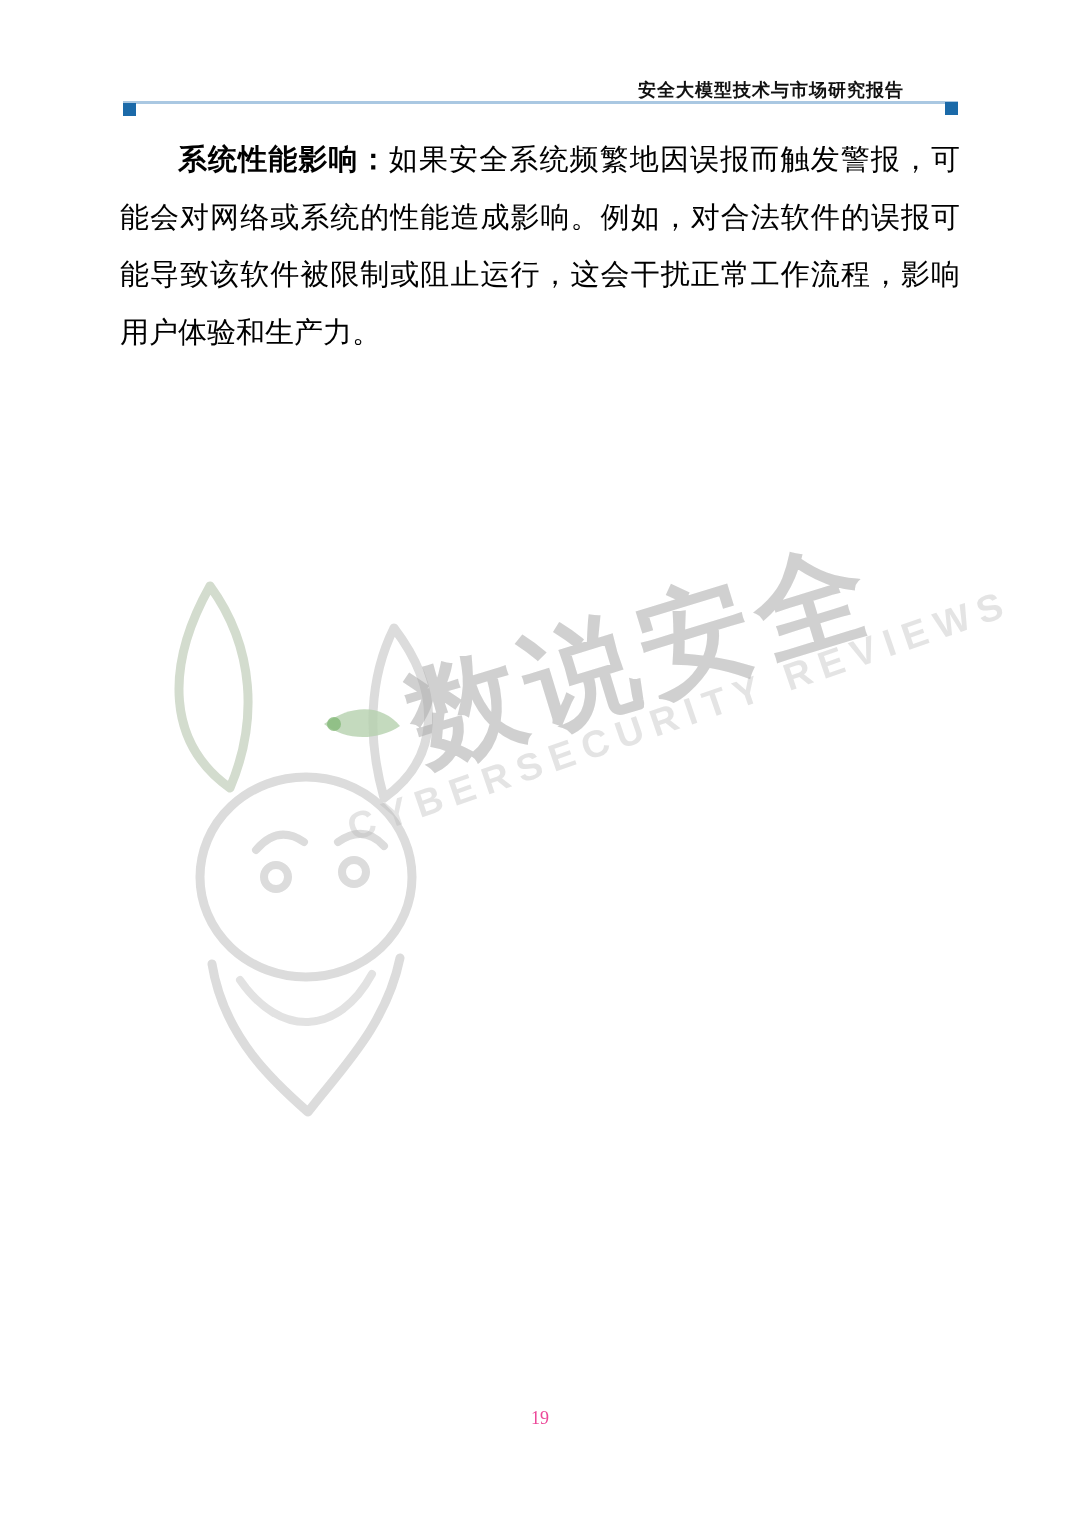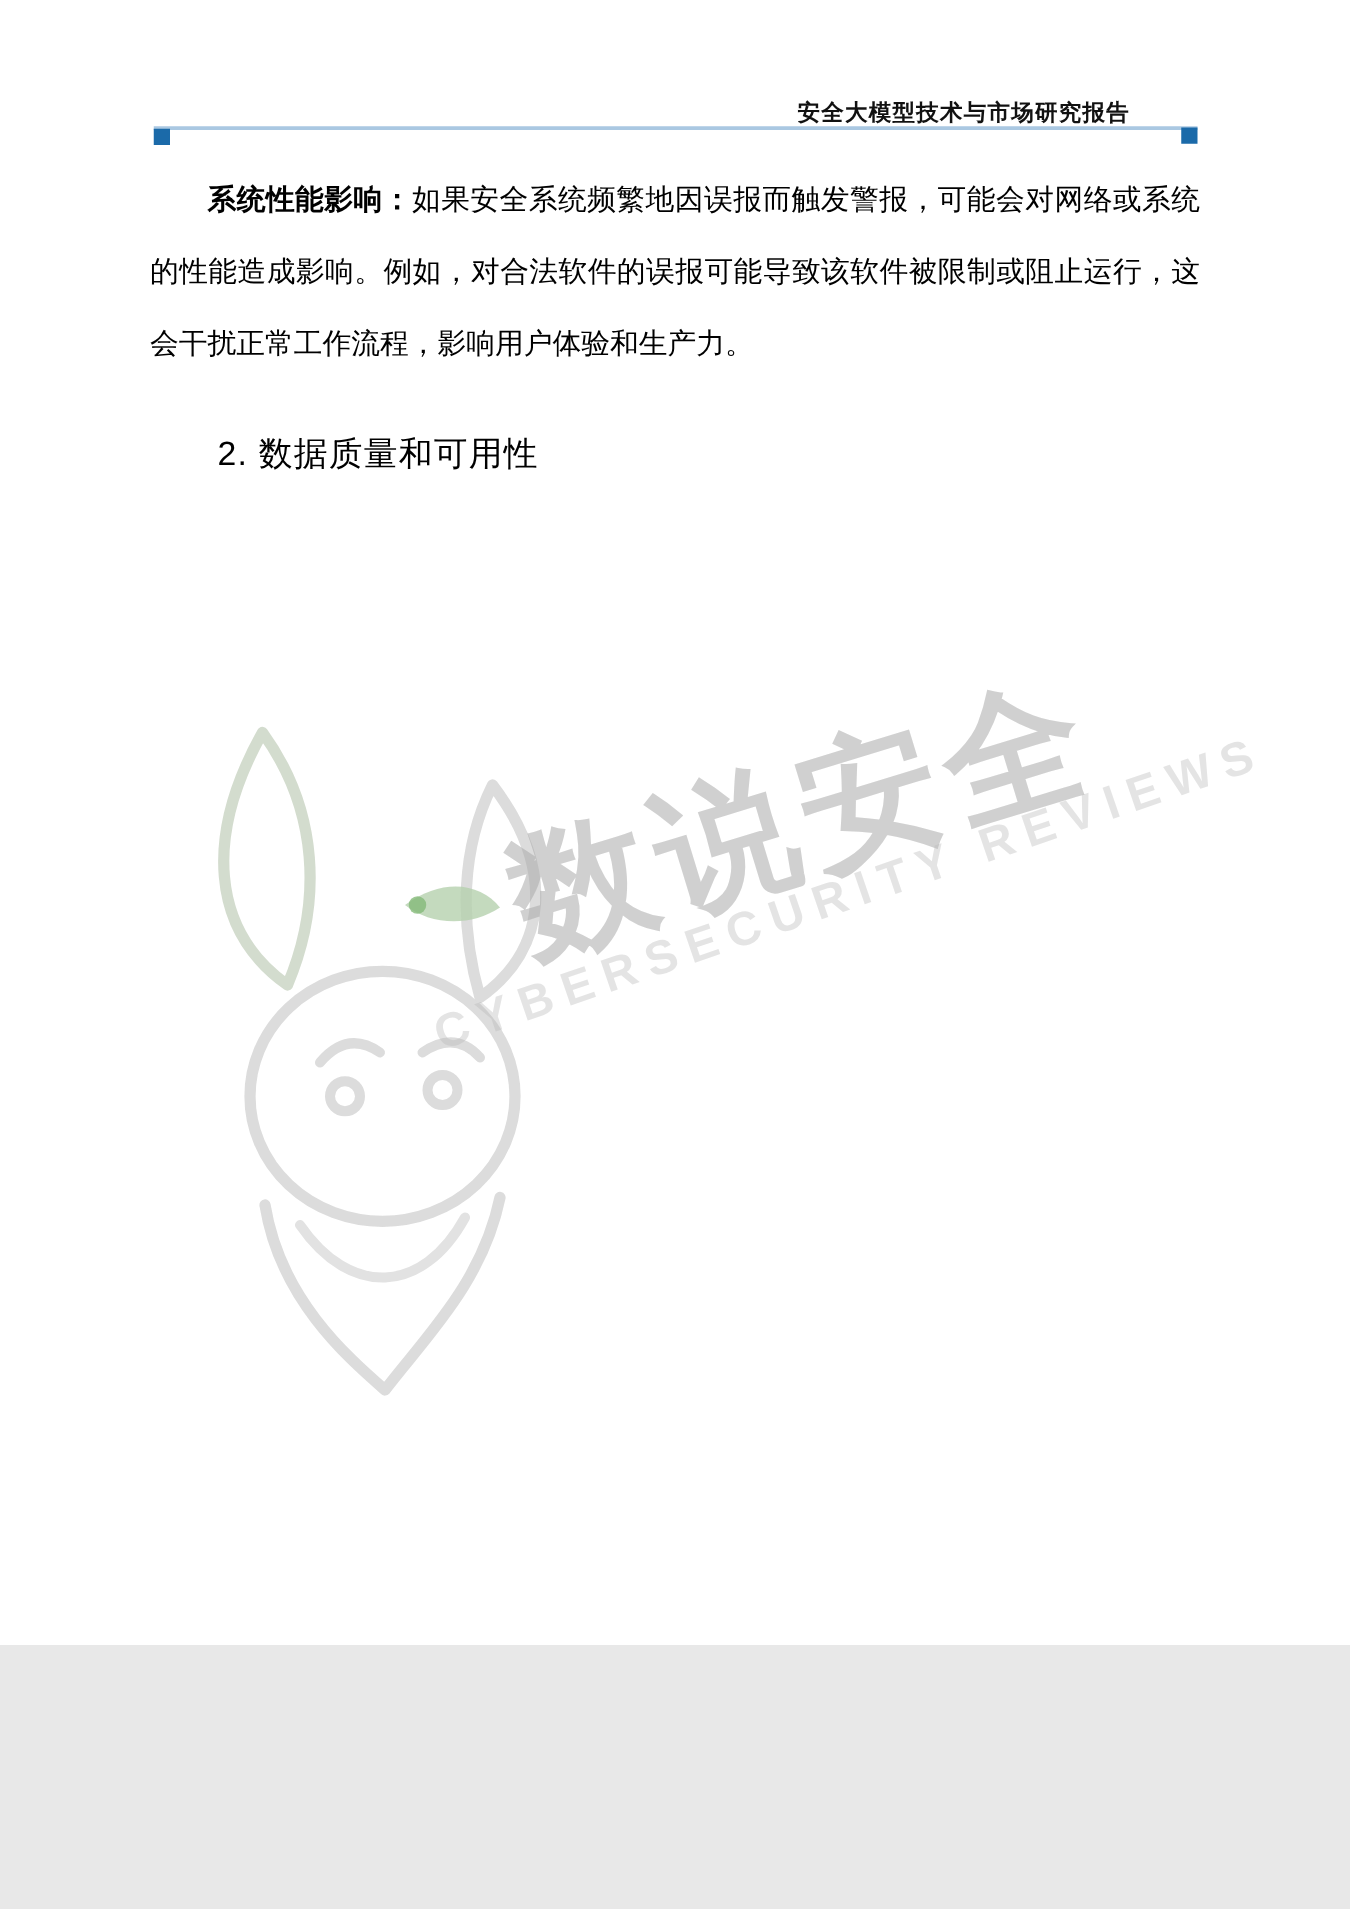--- a/index.html
+++ b/index.html
@@ -1,18 +1,18 @@
 <!DOCTYPE html>
 <html><head>
 <meta charset="utf-8">
 <style>
   html,body{margin:0;padding:0;background:#e8e8e8;}
   .page{
     position:relative;
-    width:1080px;height:1316px;
+    width:1080px;height:1527px;
     margin:0 auto;
     background:#ffffff;
     overflow:hidden;
     font-family:"Liberation Sans",sans-serif;
     color:#111;
   }
   
   .header-title{
     position:absolute;top:78px;right:176px;
     font-size:18px;font-weight:bold;color:#111;
@@ -43,21 +43,21 @@
     font-size:38px;font-weight:bold;letter-spacing:9px;white-space:nowrap;
     color:rgba(185,185,185,0.38);
     transform:rotate(-19deg);
   }
   
   .content{
     position:absolute;left:120px;top:131px;width:840px;z-index:1;
   }
   .content p{
     margin:0 0 6px 0;
-    font-size:23px;line-height:57.5px;
+    font-size:29px;line-height:57.5px;
     text-align:justify;text-justify:inter-ideograph;
     text-indent:2em;
     color:#000;
   }
   .content p .lead{font-weight:bold;}
   .section-heading{
     margin:38px 0 27px 0;
     padding-left:54px;
     font-size:27px;font-weight:normal;line-height:42px;
     color:#000;letter-spacing:1px;
@@ -105,20 +105,19 @@
     <div class="wm-cn">数说安全</div>
     <div class="wm-en">CYBERSECURITY REVIEWS</div>
   </div>
 
   <main class="content">
     <p><span class="lead">系统性能影响：</span><span>如果安全系统频繁地因误报而触发警报，可能会对网络或系统的性能造成影响。例如，对合法软件的误报可能导致该软件被限制或阻止运行，这会干扰正常工作流程，影响用户体验和生产力。</span></p>
 
 
 
 
-    <h2 class="section-heading">2. 数据质量和可用性</h2>
 
 
   </main>
 
   <div class="page-number">19</div>
 
 </div>
 
 </body></html>

